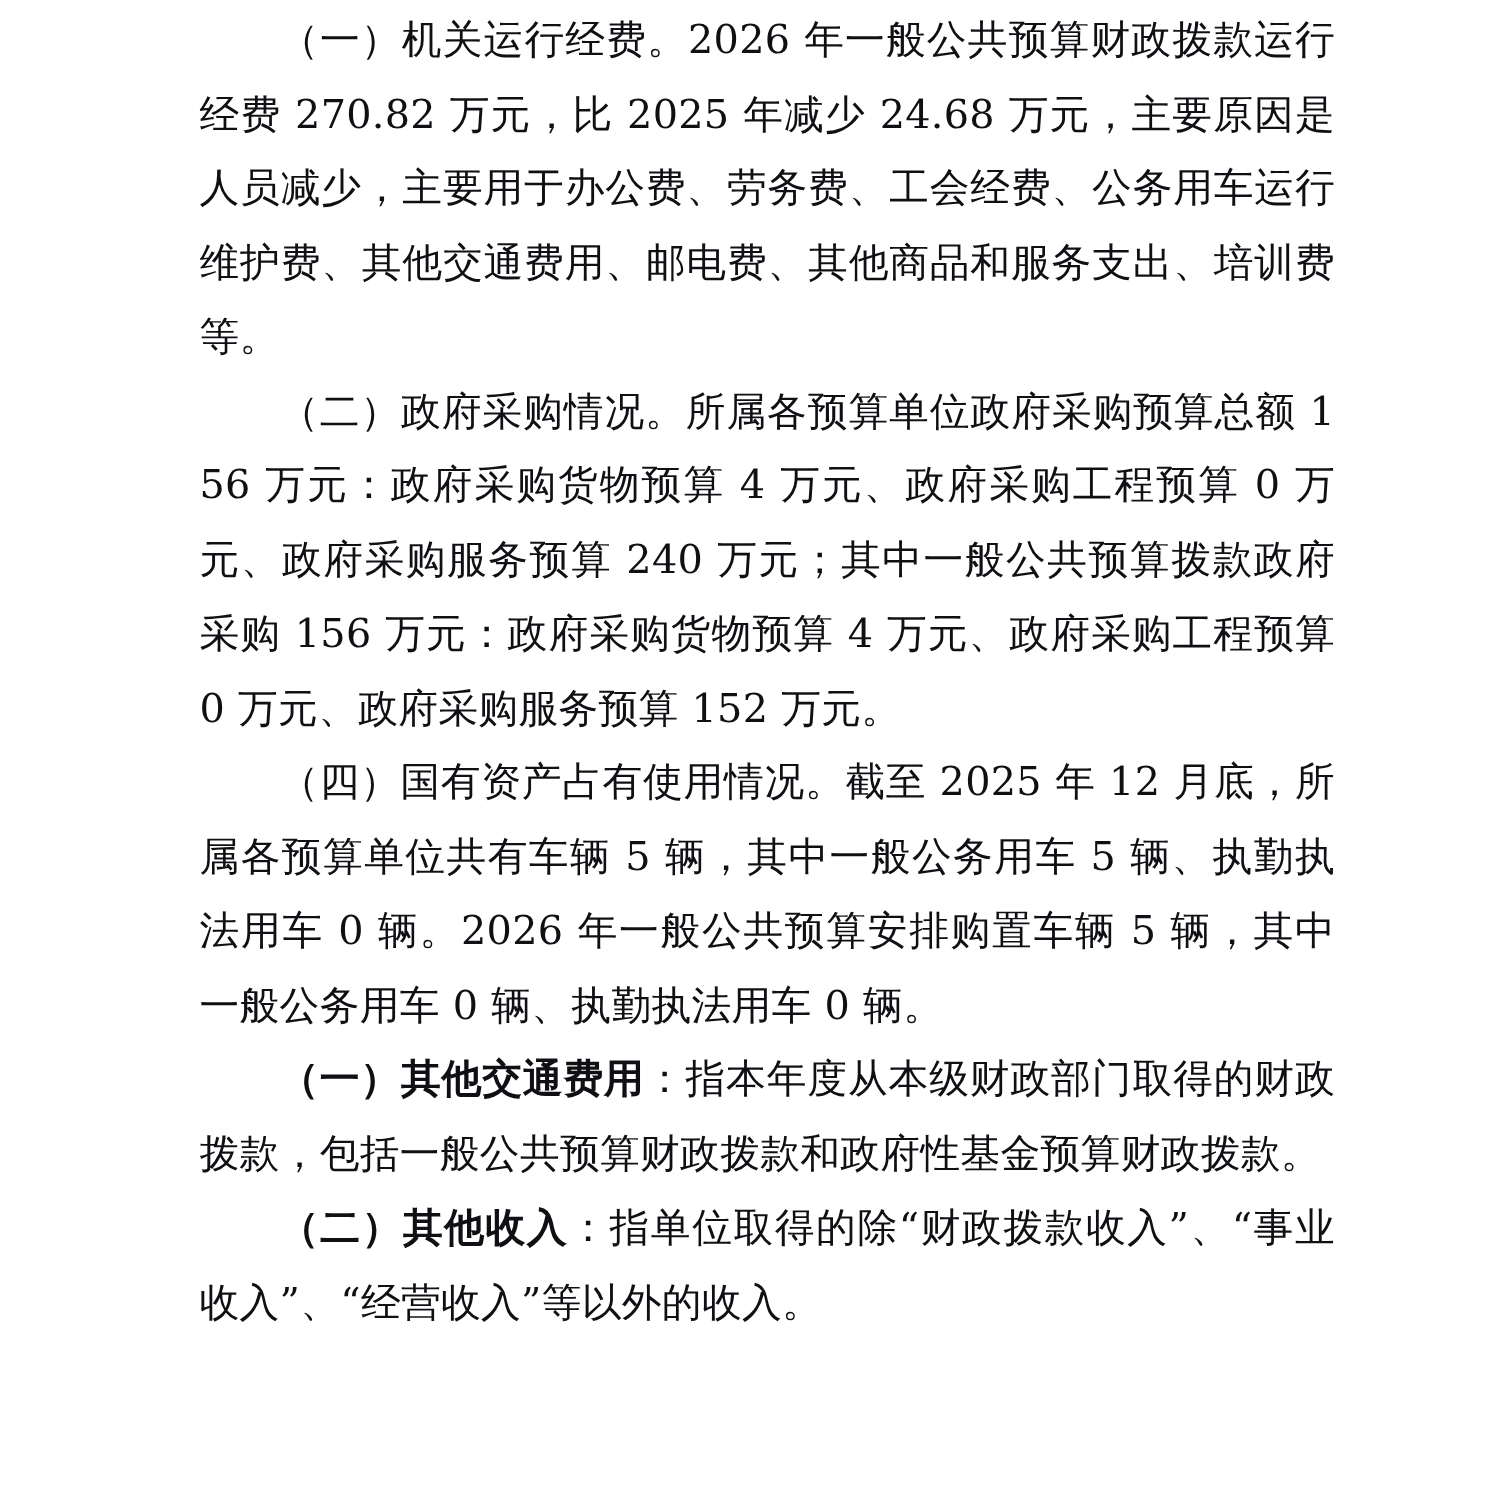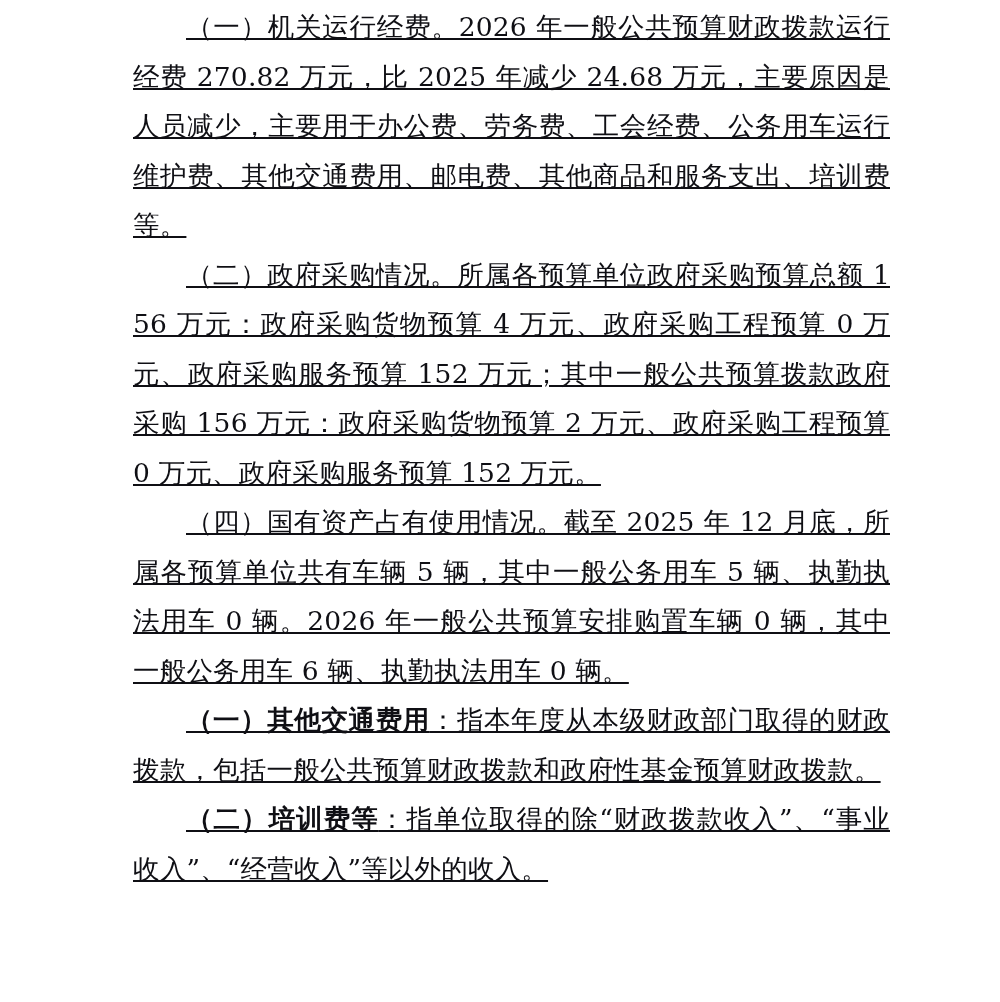--- a/index.html
+++ b/index.html
@@ -13,21 +13,20 @@
     font-family: "DejaVu Serif", "Liberation Serif", serif;
     color: #0f0f14;
     overflow: hidden;
   }
   .page {
     box-sizing: border-box;
     width: 1000px;
     height: 866px;
     padding: 0 110px 0 133px;
     background: #ffffff;
-    text-decoration: underline;
   }
   .doc {
     padding-top: 2px;
   }
   p.para {
     margin: 0;
     font-size: 26.5px;
     line-height: 49.5px;
     text-align: justify;
     text-justify: inter-ideograph;
@@ -52,24 +51,24 @@
   }
 </style>
 </head>
 <body>
 
 <div class="page">
   <div class="doc">
 
     <p class="para">（一）机关运行经费。2026 年一般公共预算财政拨款运行经费 270.82 万元，比 2025 年减少 24.68 万元，主要原因是人员减少，主要用于办公费、劳务费、工会经费、公务用车运行维护费、其他交通费用、邮电费、其他商品和服务支出、培训费等。</p>
 
-    <p class="para">（二）政府采购情况。所属各预算单位政府采购预算总额 156 万元：政府采购货物预算 4 万元、政府采购工程预算 0 万元、政府采购服务预算 152 万元；其中一般公共预算拨款政府采购 156 万元：政府采购货物预算 2 万元、政府采购工程预算 0 万元、政府采购服务预算 152 万元。</p>
+    <p class="para">（二）政府采购情况。所属各预算单位政府采购预算总额 156 万元：政府采购货物预算 4 万元、政府采购工程预算 0 万元、政府采购服务预算 240 万元；其中一般公共预算拨款政府采购 156 万元：政府采购货物预算 4 万元、政府采购工程预算 0 万元、政府采购服务预算 152 万元。</p>
 
 
-    <p class="para">（四）国有资产占有使用情况。截至 2025 年 12 月底，所属各预算单位共有车辆 5 辆，其中一般公务用车 5 辆、执勤执法用车 0 辆。2026 年一般公共预算安排购置车辆 0 辆，其中一般公务用车 6 辆、执勤执法用车 0 辆。</p>
+    <p class="para">（四）国有资产占有使用情况。截至 2025 年 12 月底，所属各预算单位共有车辆 5 辆，其中一般公务用车 5 辆、执勤执法用车 0 辆。2026 年一般公共预算安排购置车辆 5 辆，其中一般公务用车 0 辆、执勤执法用车 0 辆。</p>
 
 
     <p class="para"><span class="lead">（一）其他交通费用</span>：指本年度从本级财政部门取得的财政拨款，包括一般公共预算财政拨款和政府性基金预算财政拨款。</p>
 
-    <p class="para"><span class="lead">（二）培训费等</span>：指单位取得的除“财政拨款收入”、“事业收入”、“经营收入”等以外的收入。</p>
+    <p class="para"><span class="lead">（二）其他收入</span>：指单位取得的除“财政拨款收入”、“事业收入”、“经营收入”等以外的收入。</p>
 
   </div>
 </div>
 
 </body></html>

